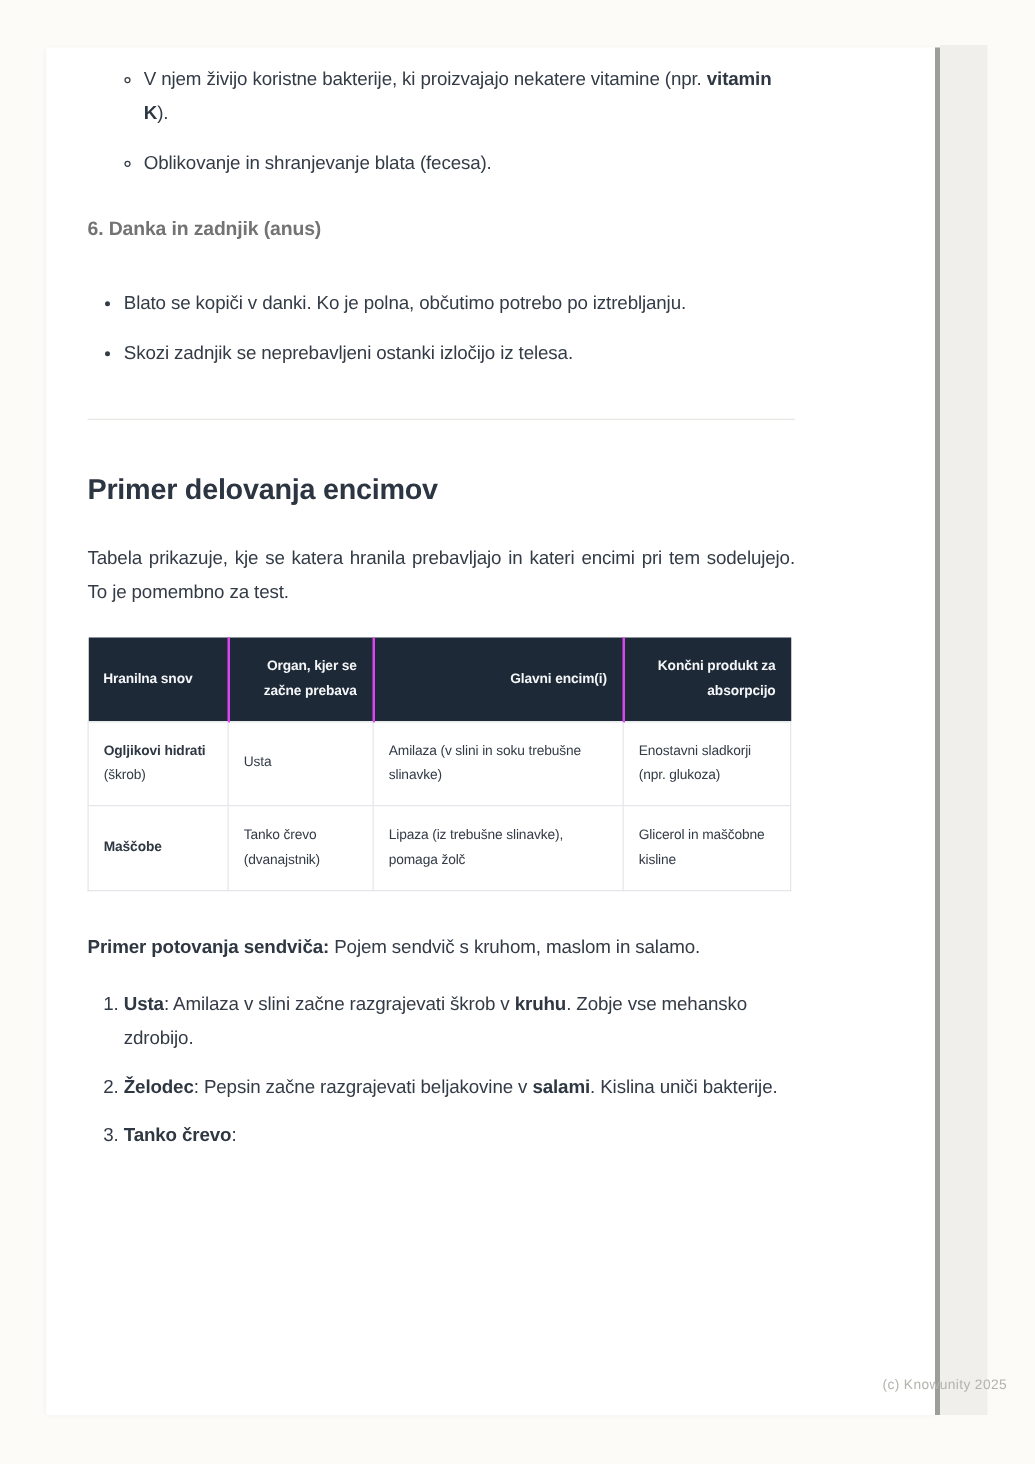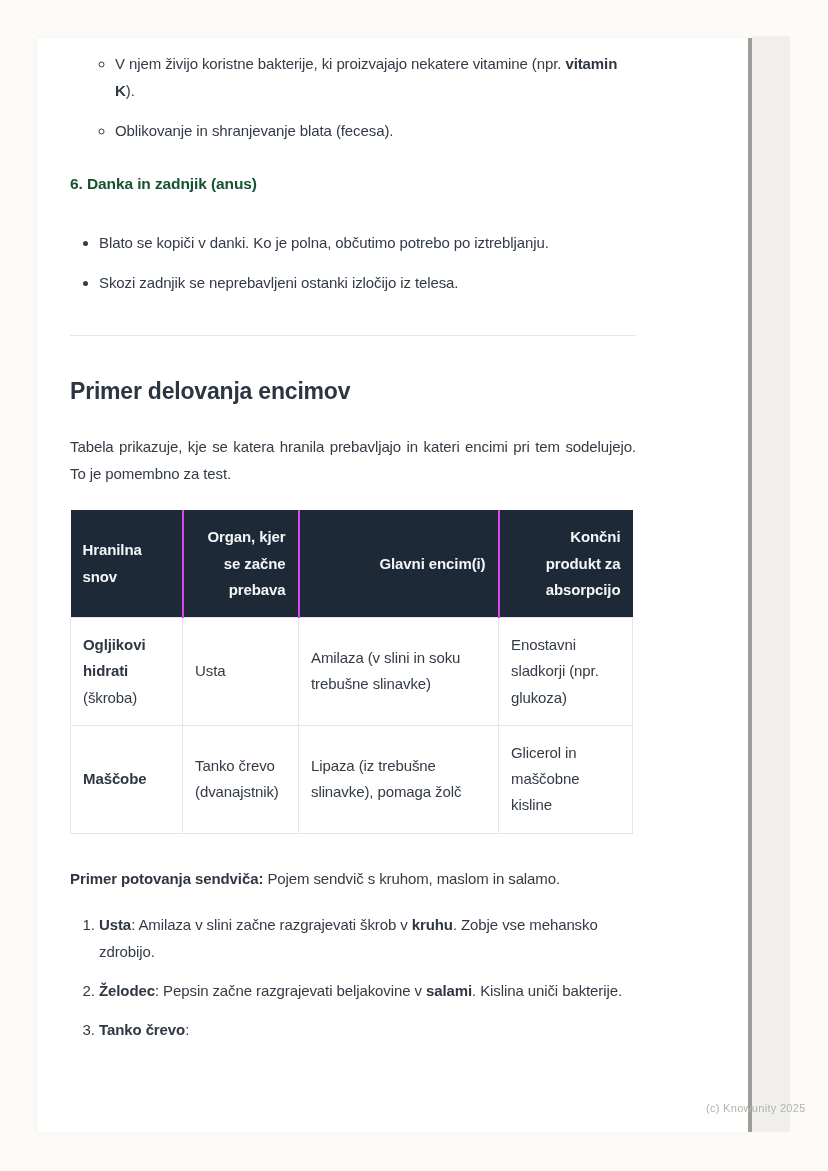--- a/index.html
+++ b/index.html
@@ -61,21 +61,21 @@
   ul.sub-list {
     list-style: circle;
     padding-left: 45px;
     margin: 0;
   }
   ul.sub-list > li { margin-bottom: 13px; }
 
   h3.sub-heading {
     font-size: 15.5px;
     font-weight: 700;
-    color: #14532d;
+    color: #737373;
     margin-top: 26px;
   }
 
   ul.main-list {
     list-style: disc;
     padding-left: 29px;
     margin-top: 31px;
   }
   ul.main-list > li { margin-bottom: 13px; }
 
@@ -96,21 +96,21 @@
   p.table-intro {
     margin-top: 21px;
     text-align: justify;
   }
 
   table.enzymes-table {
     margin-top: 23px;
     width: 562px;
     border-collapse: collapse;
     table-layout: fixed;
-    font-size: 15px;
+    font-size: 11px;
     line-height: 1.75;
   }
   table.enzymes-table th {
     background: #1d2936;
     color: #f4f6f8;
     font-weight: 600;
     text-align: left;
     vertical-align: middle;
     padding: 14px 12px;
   }
@@ -173,21 +173,21 @@
           <tr>
             <th>Hranilna snov</th>
             <th>Organ, kjer se začne prebava</th>
             <th>Glavni encim(i)</th>
             <th>Končni produkt za absorpcijo</th>
           </tr>
         </thead>
         <tbody>
           <tr>
             <td><b>Ogljikovi hidrati</b>
-              <span>(škroba)</span></td>
+              <span>(škrob)</span></td>
             <td>Usta</td>
             <td>Amilaza (v slini in soku trebušne slinavke)</td>
             <td>Enostavni sladkorji (npr. glukoza)</td>
           </tr>
           <tr>
             <td><b>Maščobe</b>
               <span></span></td>
             <td>Tanko črevo (dvanajstnik)</td>
             <td>Lipaza (iz trebušne slinavke), pomaga žolč</td>
             <td>Glicerol in maščobne kisline</td>

